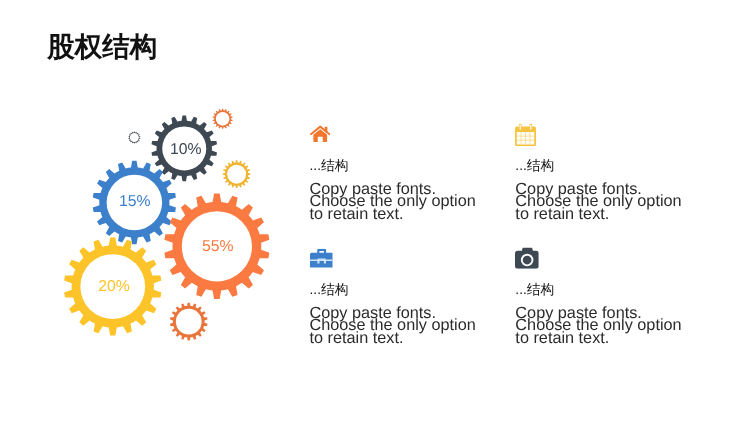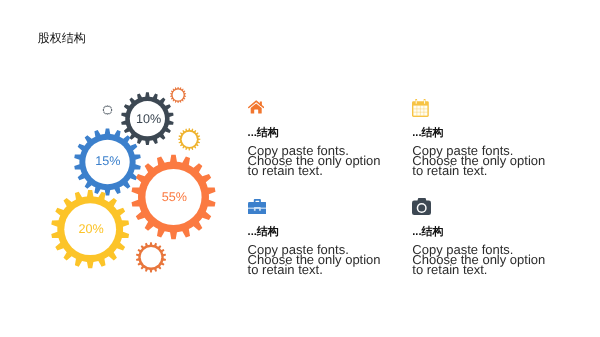--- a/index.html
+++ b/index.html
@@ -1,26 +1,26 @@
 <!DOCTYPE html>
 <html><head>
 <meta charset="utf-8">
 <style>
   html,body{margin:0;padding:0;}
   body{width:600px;height:337px;background:#ffffff;overflow:hidden;
        font-family:"Liberation Sans",sans-serif;-webkit-font-smoothing:antialiased;text-rendering:geometricPrecision;}
   .slide{position:relative;width:600px;height:337px;background:#fff;overflow:hidden;}
-  .title{position:absolute;left:37.8px;top:27.8px;font-size:12px;font-weight:normal;
+  .title{position:absolute;left:37.8px;top:27.8px;font-size:22px;font-weight:bold;
          color:#111111;line-height:20px;white-space:nowrap;}
   #gearsvg{position:absolute;left:0;top:0;width:600px;height:337px;shape-rendering:geometricPrecision;}
   #gearsvg text{-webkit-font-smoothing:antialiased;text-rendering:geometricPrecision;}
   .blk{position:absolute;width:139px;}
   .blk .icwrap{position:absolute;left:0;top:0;}
   .blk .icwrap svg{display:block;}
-  .blk .hd{position:absolute;left:0;top:28px;font-size:11px;font-weight:bold;color:#111;
+  .blk .hd{position:absolute;left:0;top:28px;font-size:11px;font-weight:normal;color:#111;
            line-height:11px;letter-spacing:0px;white-space:nowrap;}
   .blk .bd{position:absolute;left:0;top:46px;width:139px;font-size:13px;color:#2b2b2b;
            line-height:10.2px;font-weight:500;}
 </style>
 </head>
 <body>
 
 <div class="slide">
 
   <div class="title">股权结构</div>

